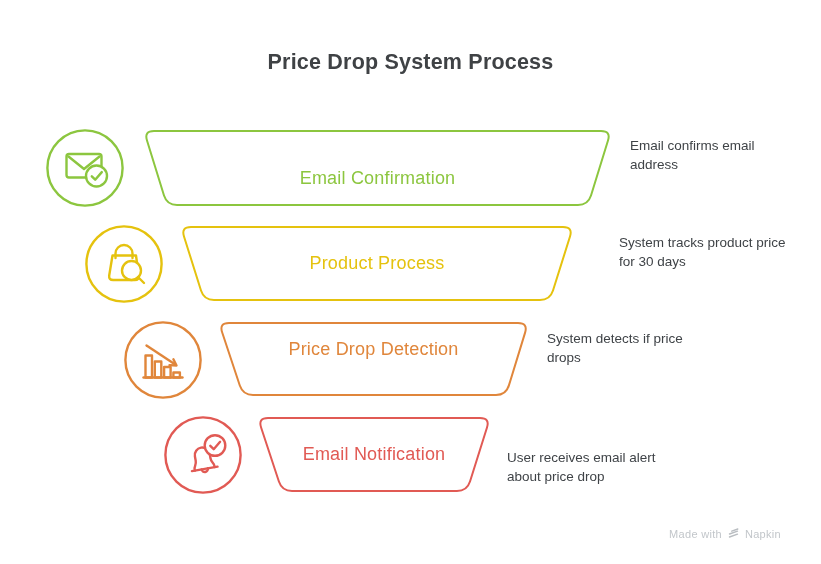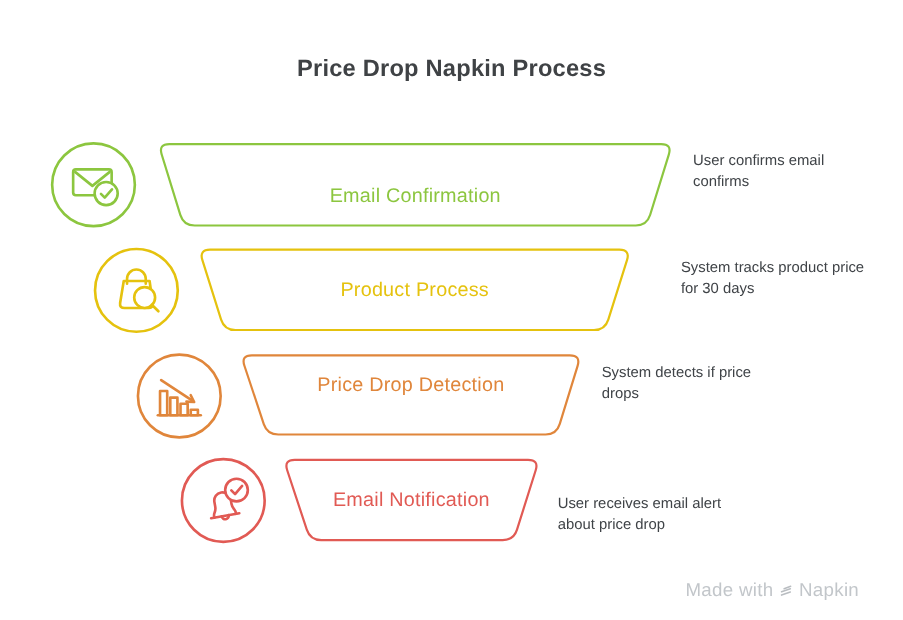--- a/index.html
+++ b/index.html
@@ -29,51 +29,51 @@
   .stage:nth-of-type(1) .icon-badge{left:45px;top:128px;}
   .stage:nth-of-type(2) .icon-badge{left:84px;top:224px;}
   .stage:nth-of-type(3) .icon-badge{left:123px;top:320px;}
   .stage:nth-of-type(4) .icon-badge{left:163px;top:415px;}
   .stage:nth-of-type(1) .stage-desc{left:630px;top:137px;width:158px;}
   .stage:nth-of-type(2) .stage-desc{left:619px;top:234px;width:168px;}
   .stage:nth-of-type(3) .stage-desc{left:547px;top:330px;width:172px;}
   .stage:nth-of-type(4) .stage-desc{left:507px;top:426px;width:182px;margin-top:23px;}
   .footer{
     position:absolute;top:527px;right:40px;display:flex;align-items:center;gap:5px;
-    font-size:17px;color:#c2c6ca;letter-spacing:.3px;text-decoration:none;text-align:right;
+    font-size:11px;color:#c2c6ca;letter-spacing:.3px;text-decoration:none;text-align:right;
   }
   .footer svg{display:block;}
   .footer svg path{stroke:#b9bdc1;stroke-width:1.4;fill:none;stroke-linecap:round;}
 </style>
 </head>
 <body>
 
 <div class="canvas">
 
-  <h1 class="title">Price Drop Napkin Process</h1>
+  <h1 class="title">Price Drop System Process</h1>
 
   <svg id="funnel-layer" viewBox="0 0 821 564">
       <path d="M147.0,140.5 Q144,131 154.0,131.0 L601.0,131.0 Q611,131 608.0,140.5 L591.0,195.5 Q588,205 578.0,205.0 L177.0,205.0 Q167,205 164.0,195.5 Z" stroke="#8CC63F"></path>
       <path d="M184.0,236.5 Q181,227 191.0,227.0 L563.0,227.0 Q573,227 570.0,236.5 L553.0,290.5 Q550,300 540.0,300.0 L214.0,300.0 Q204,300 201.0,290.5 Z" stroke="#E5C20E"></path>
       <path d="M222.2,332.5 Q219,323 229.0,323.0 L518.0,323.0 Q528,323 525.1,332.6 L508.9,385.4 Q506,395 496.0,395.0 L253.0,395.0 Q243,395 239.8,385.5 Z" stroke="#E0863B"></path>
       <path d="M261.1,427.5 Q258,418 268.0,418.0 L480.0,418.0 Q490,418 487.0,427.5 L470.0,481.5 Q467,491 457.0,491.0 L292.0,491.0 Q282,491 278.9,481.5 Z" stroke="#E15A54"></path>
     </svg>
 
   <div class="stage" style="color: rgb(140, 198, 63);">
     <div class="icon-badge">
       <svg viewBox="0 0 80 80">
         <circle cx="40" cy="40" r="37.6"></circle>
         <rect x="21.5" y="26" width="35" height="23.5" rx="2.5"></rect>
         <path d="M23.5,28.5 L39,41 L54.5,28.5"></path>
         <circle class="wfill" cx="51.5" cy="48" r="10.5"></circle>
         <path d="M46.8,48.3 l3.4,3.4 l6.6,-7.6"></path>
       </svg>
     </div>
     <div class="stage-label" style="left: 144px; top: 131px; width: 467px; height: 94px;">Email Confirmation</div>
-    <div class="stage-desc">User confirms email confirms</div>
+    <div class="stage-desc">Email confirms email address</div>
   </div>
 
   <div class="stage" style="color: rgb(229, 194, 14);">
     <div class="icon-badge">
       <svg viewBox="0 0 80 80">
         <circle cx="40" cy="40" r="37.6"></circle>
         <path d="M31.5,34 v-4.5 a8.5,8.5 0 0 1 17,0 V34"></path>
         <path d="M28.5,31.5 L52,31.5 L54.8,51.5 Q55.4,56 50.8,56 L29.2,56 Q24.6,56 25.2,51.5 Z"></path>
         <circle class="wfill" cx="47.5" cy="46.5" r="9.5"></circle>
         <path d="M54,53 L60,59"></path>

